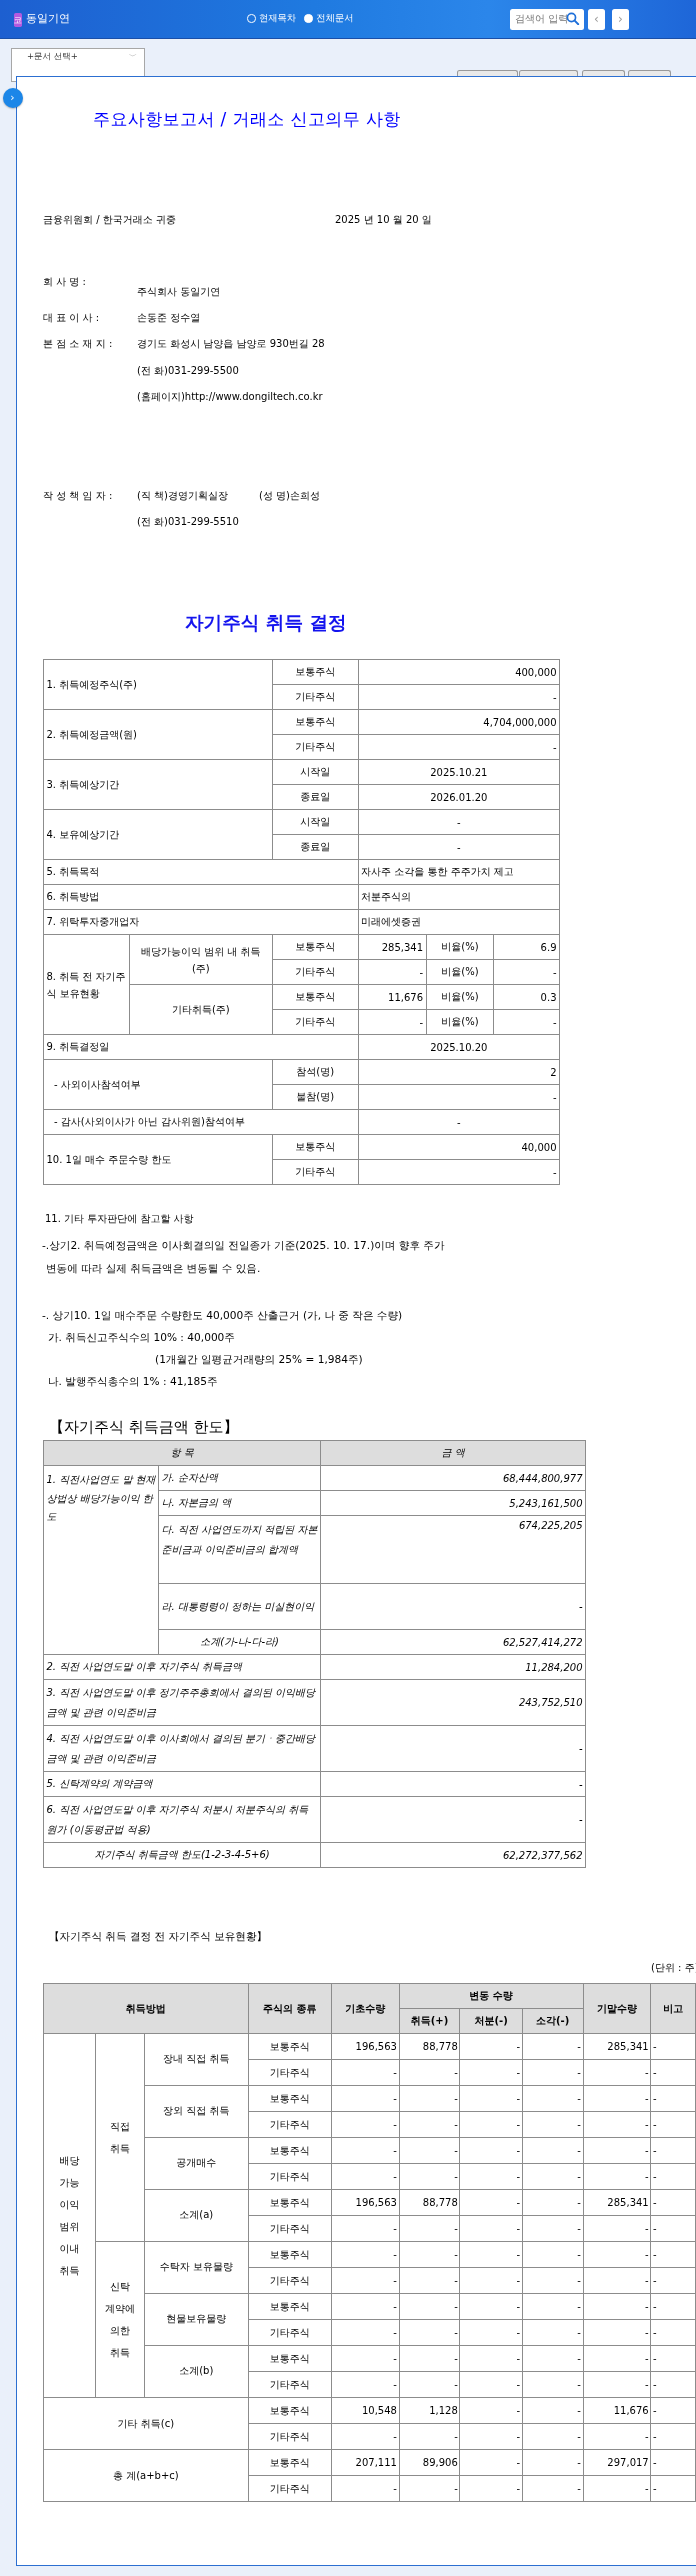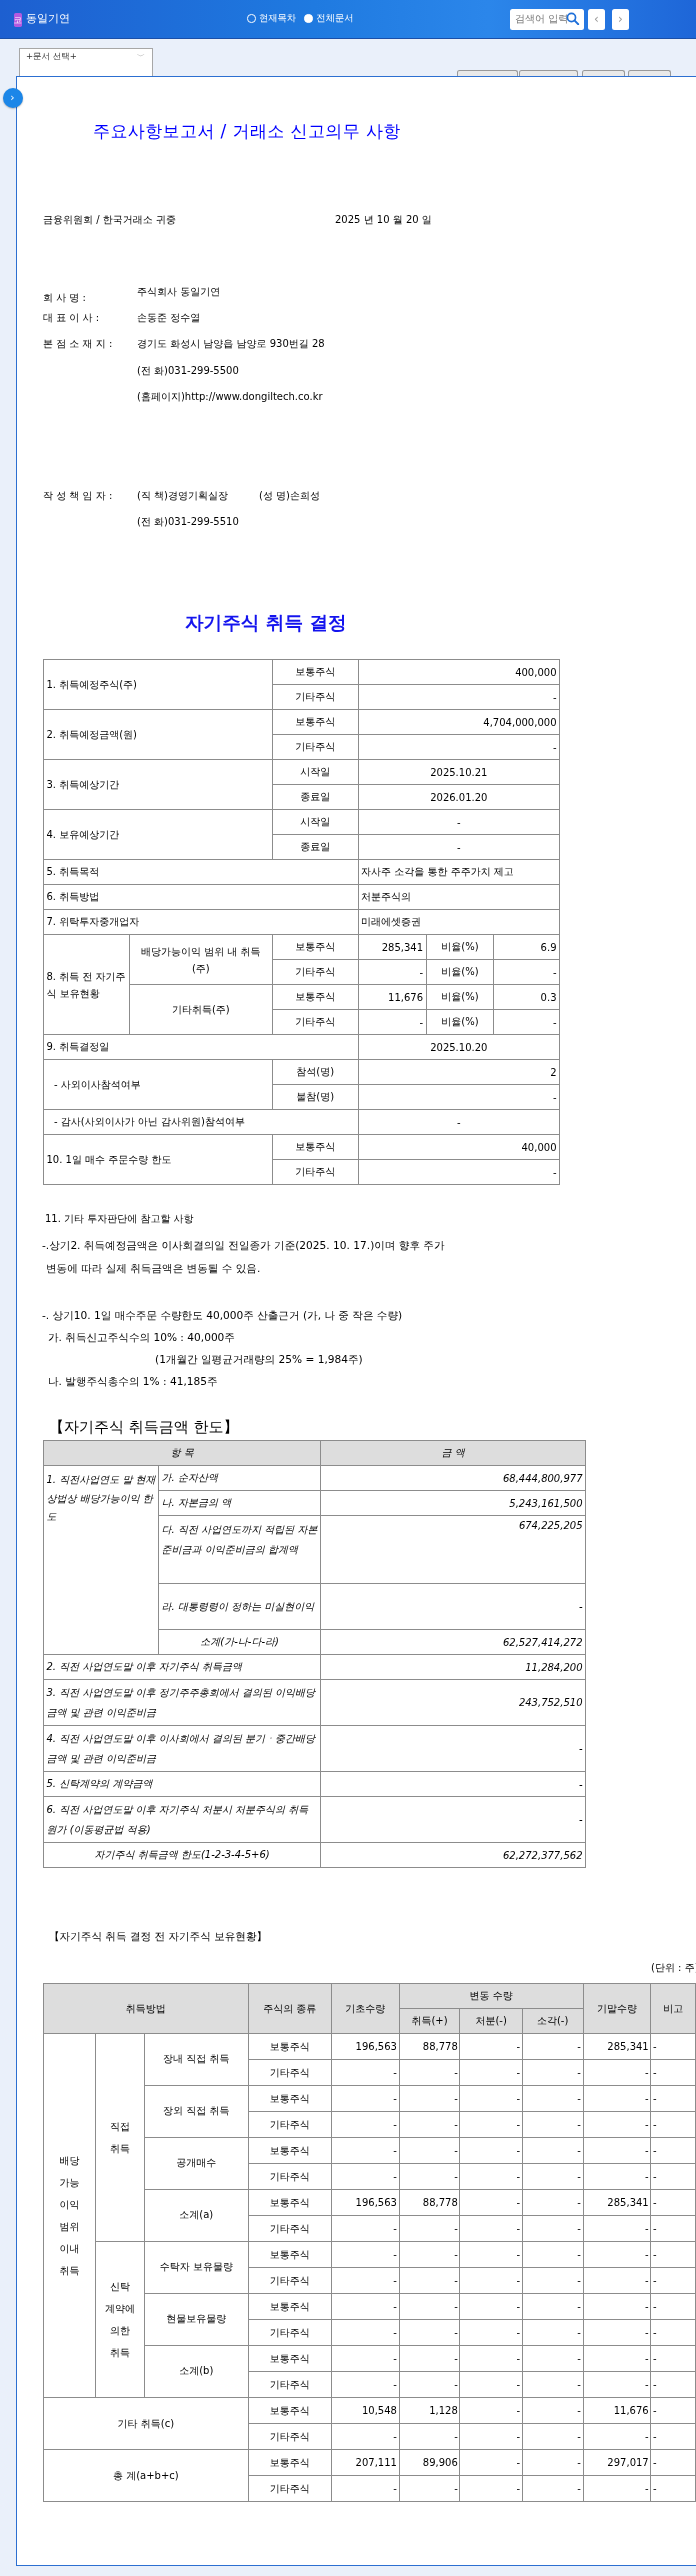--- a/index.html
+++ b/index.html
@@ -16,49 +16,49 @@
   .radio { width: 8.5px; height: 8.5px; border-radius: 50%; border: 1.7px solid #fff; display: inline-block; }
   .radio.filled { background: #fff; }
   .radio-label { margin-right: 5px; }
   .search-box { position: absolute; left: 510px; top: 8.5px; width: 74px; height: 21px; background: #fff; border-radius: 2.5px; }
   .search-input { position: absolute; left: 5px; top: 2.5px; width: 54px; height: 15px; border: none; outline: none; font-size: 10px; color: #333; background: transparent; font-family: "DejaVu Sans", sans-serif; }
   .search-icon { position: absolute; right: 4.2px; top: 3.4px; width: 13.5px; height: 13.5px; }
   .nav-btn { position: absolute; top: 8.5px; width: 17px; height: 21px; background: #fff; border-radius: 2.5px; color: #999; font-size: 12px; text-align: center; line-height: 20px; }
   .nav-prev { left: 588px; }
   .nav-next { left: 612px; }
 
-  .doc-select { position: absolute; left: 19px; top: 48px; width: 134px; height: 34px; background: #fff; border: 0.8px solid #a7a7a7;
-    font-size: 8.5px; line-height: 15px; padding-left: 6px; color: #333; }
+  .doc-select { position: absolute; left: 11px; top: 48px; width: 134px; height: 34px; background: #fff; border: 0.8px solid #a7a7a7;
+    font-size: 8.5px; line-height: 15px; padding-left: 15px; color: #333; }
   .doc-select .chev { position: absolute; right: 6.8px; top: 0; color: #aaa; font-size: 8.5px; }
 
   .tool-btn { position: absolute; top: 70px; height: 8.5px; border: 0.8px solid #999; border-bottom: none; border-radius: 2.5px 2.5px 0 0; background: #e9e9e9; }
 
   .side-toggle { position: absolute; left: 2.5px; top: 88px; width: 20px; height: 20px; border-radius: 50%; background: #1b86e8;
     box-shadow: 0 0.8px 1.7px rgba(0,0,0,0.3); color: #fff; font-size: 11px; text-align: center; line-height: 19.4px; }
 
   .doc-frame { position: absolute; left: 16px; top: 76px; width: 685px; height: 2490px; background: #fff; border: 0.8px solid #2c6fd1; border-right: none; }
 
-  .doc-title { position: absolute; left: 93px; top: 120px; font-size: 17px; color: #0000ff; letter-spacing: 0.4px; }
+  .doc-title { position: absolute; left: 93px; top: 108px; font-size: 17px; color: #0000ff; letter-spacing: 0.4px; }
   .text { position: absolute; font-size: 10px; white-space: nowrap; }
   .sub-title { position: absolute; left: 185px; top: 610px; font-size: 18.6px; font-weight: bold; color: #1414ee; }
 
   table { border-collapse: collapse; position: absolute; font-size: 10px; }
   td, th { border: 0.8px solid #8c8c8c; padding: 0 2.5px; height: 25px; font-weight: normal; }
   .tbl-outer { border: 1.3px solid #000; }
   .c { text-align: center; }
   .r { text-align: right; }
   .l { text-align: left; }
   .hd { background: #dddddd; }
 
   #t1 { left: 43px; top: 659px; width: 517px; }
   #t1 td { height: 25px; }
   #t2 { left: 43px; top: 1440px; width: 543px; font-style: italic; }
   #t3 { left: 43px; top: 1983px; width: 653px; }
   #t3 td { height: 26px; padding: 0 1.7px; }
-  #t3 .hd { height: 25px; }
+  #t3 .hd { height: 25px; font-weight: bold; }
   .vtext { line-height: 22px; }
 </style>
 </head>
 <body>
 
 <div class="topbar">
   <span class="app-badge">코</span>
   <span class="app-title">동일기연</span>
   <div class="radio-group">
     <span class="radio"></span>
@@ -89,21 +89,21 @@
 
 <div class="doc-frame"></div>
 
 <div class="side-toggle">›</div>
 
 <div class="doc-title">주요사항보고서 / 거래소 신고의무 사항</div>
 
 <div class="text" style="left:43px;top:213px;">금융위원회 / 한국거래소 귀중</div>
 <div class="text" style="left:335px;top:213px;">2025 년  10 월  20 일</div>
 
-<div class="text" style="left:43px;top:291px;">회      사      명 :</div>
+<div class="text" style="left:43px;top:275px;">회      사      명 :</div>
 <div class="text" style="left:137px;top:285px;">주식회사 동일기연</div>
 <div class="text" style="left:43px;top:311px;">대  표  이  사 :</div>
 <div class="text" style="left:137px;top:311px;">손동준 정수열</div>
 <div class="text" style="left:43px;top:337px;">본 점  소 재 지 :</div>
 <div class="text" style="left:137px;top:337px;">경기도 화성시 남양읍 남양로 930번길 28</div>
 <div class="text" style="left:137px;top:364px;">(전  화)031-299-5500</div>
 <div class="text" style="left:137px;top:390px;">(홈페이지)http://www.dongiltech.co.kr</div>
 
 <div class="text" style="left:43px;top:489px;">작 성 책 임 자 :</div>
 <div class="text" style="left:137px;top:489px;">(직  책)경영기획실장</div>

